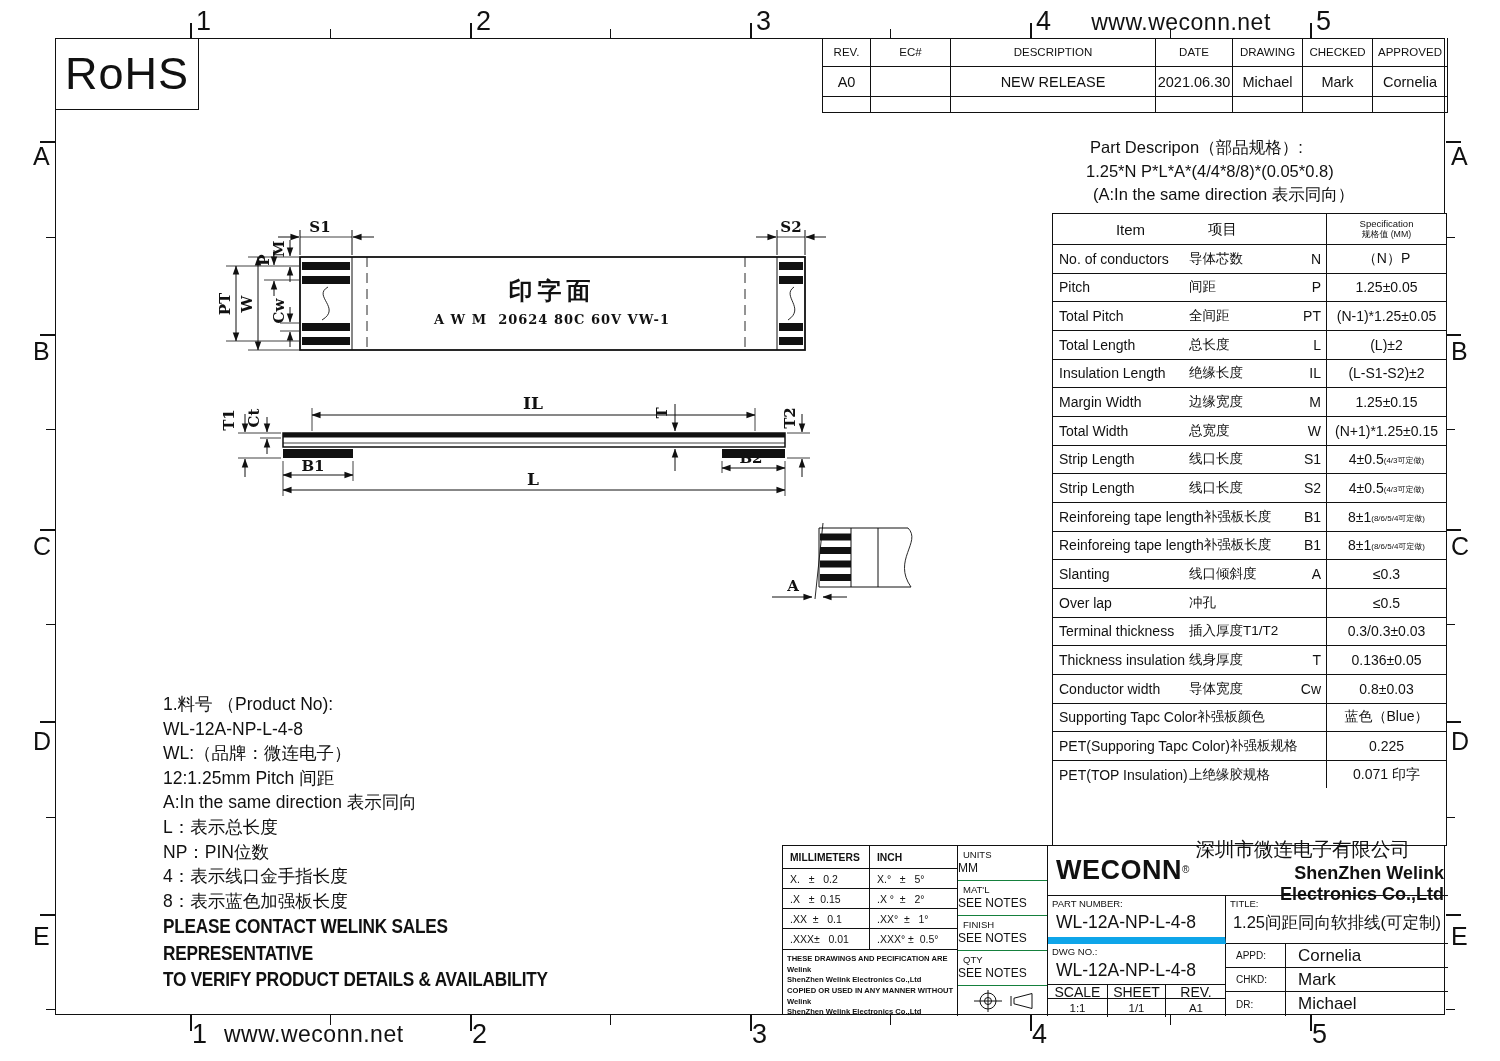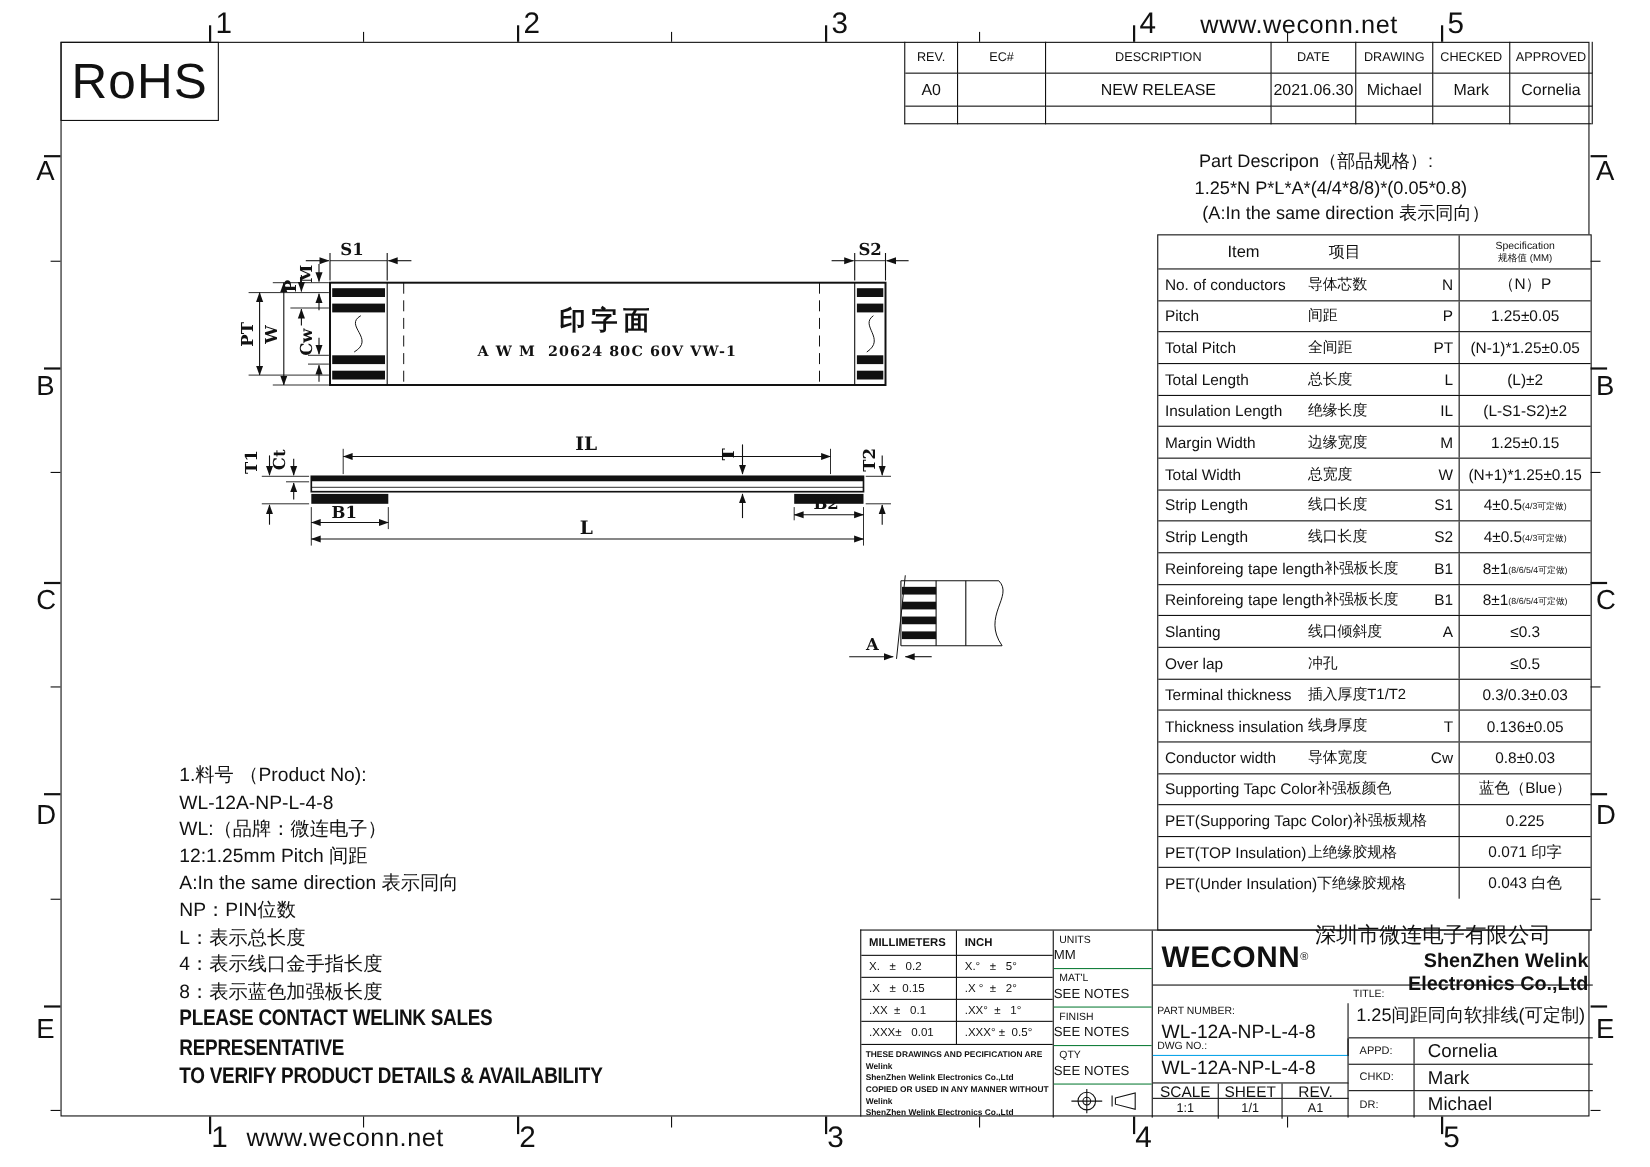--- a/index.html
+++ b/index.html
@@ -64,21 +64,21 @@
   .usym{display:flex;align-items:center;justify-content:center;height:29px;}
   .company{position:absolute;left:265px;top:0;width:400px;height:50px;box-sizing:border-box;border-bottom:1px solid #111;
            display:flex;align-items:center;padding-left:8px;}
   .logo{font-size:27px;font-weight:800;letter-spacing:.5px;}
   .reg{font-size:10px;vertical-align:super;}
   .comp-right{flex:1;padding-left:6px;}
   .comp-cn{font-size:19.5px;}
   .comp-en{font-size:18px;font-weight:700;text-align:right;padding-right:4px;}
   .cell-label{font-size:9.5px;padding:2px 0 0 4px;}
   .pncell{position:absolute;left:265px;top:50px;width:178px;height:48px;box-sizing:border-box;
-          border-bottom:1px solid #0ea5e9;border-right:1px solid #111;margin-top:16px;}
+          border-bottom:7px solid #0ea5e9;border-right:1px solid #111;}
   .pnval{font-size:17.5px;padding:3px 0 0 8px;}
   .ttcell{position:absolute;left:443px;top:50px;width:222px;height:48px;box-sizing:border-box;border-bottom:1px solid #111;}
   .ttval{font-size:16.5px;text-align:center;padding-top:3px;}
   .dwgcell{position:absolute;left:265px;top:98px;width:178px;height:40px;box-sizing:border-box;border-right:1px solid #111;}
   .scalegrid{position:absolute;left:265px;top:138px;width:178px;height:32px;box-sizing:border-box;
              border-top:1px solid #111;border-right:1px solid #111;display:grid;
              grid-template-columns:60px 58px 60px;grid-template-rows:14px 18px;}
   .sg-h{box-sizing:border-box;border-bottom:1px solid #111;font-size:14px;display:flex;align-items:center;justify-content:center;}
   .sg-v{font-size:11.5px;display:flex;align-items:center;justify-content:center;}
   .sg-b{border-right:1px solid #111;box-sizing:border-box;}
@@ -382,31 +382,20 @@
             <span class="s-en">PET(TOP Insulation)</span>
             <span class="s-cn">上绝缘胶规格</span>
             <span class="s-sym"></span>
           </div>
           <div class="s-val">
             <span>0.071 印字</span>
             <span class="s-small"></span>
           </div>
         </div>
 
-        <div class="spec-row">
-          <div class="s-left">
-            <span class="s-en">PET(Under Insulation)</span>
-            <span class="s-cn">下绝缘胶规格</span>
-            <span class="s-sym"></span>
-          </div>
-          <div class="s-val">
-            <span>0.043 白色</span>
-            <span class="s-small"></span>
-          </div>
-        </div>
       </div>
   </div>
 
   <svg class="abs" style="left:150px;top:190px" width="830" height="430" viewBox="0 0 830 430">
     <defs>
       <marker id="arw" viewBox="0 0 10 10" refX="9.5" refY="5" markerWidth="9" markerHeight="9" orient="auto-start-reverse">
         <path d="M0,1.4 L10,5 L0,8.6 z" fill="#111"></path>
       </marker>
     </defs>
     <g stroke="#111" fill="none" stroke-width="1">
@@ -531,22 +520,22 @@
   </svg>
 
   <div class="notes">
     <div>
 
     <div class="note-line">1.料号 （Product No):</div>
         <div class="note-line">WL-12A-NP-L-4-8</div>
         <div class="note-line">WL:（品牌：微连电子）</div>
         <div class="note-line">12:1.25mm Pitch 间距</div>
         <div class="note-line">A:In the same direction 表示同向</div>
+        <div class="note-line">L：表示总长度</div>
         <div class="note-line">NP：PIN位数</div>
-        <div class="note-line">L：表示总长度</div>
         <div class="note-line">4：表示线口金手指长度</div>
         <div class="note-line">8：表示蓝色加强板长度</div>
       </div>
     <div class="contact">PLEASE CONTACT WELINK SALES REPRESENTATIVE</div>
     <div class="contact">TO VERIFY PRODUCT DETAILS &amp; AVAILABILITY</div>
   </div>
 
   <div class="tblock">
     <div class="tolgrid">
       <div class="tcell mm hd">MILLIMETERS</div>

